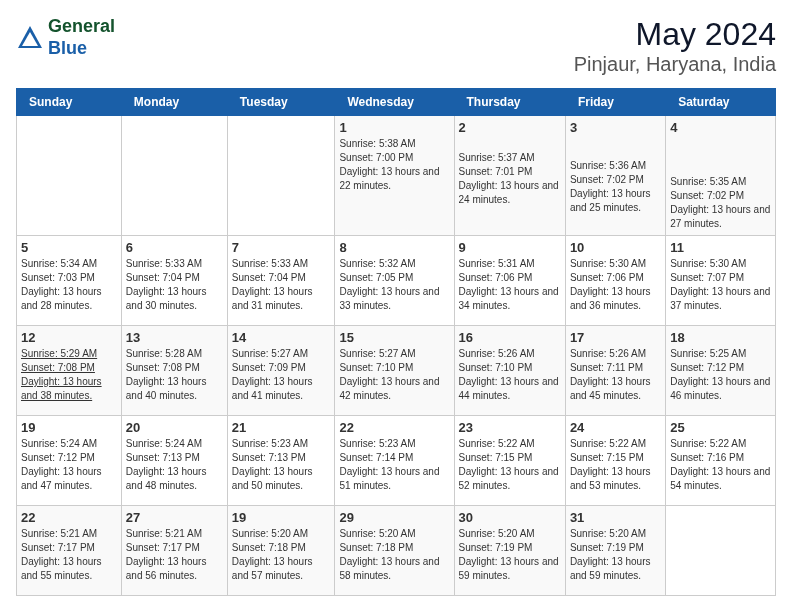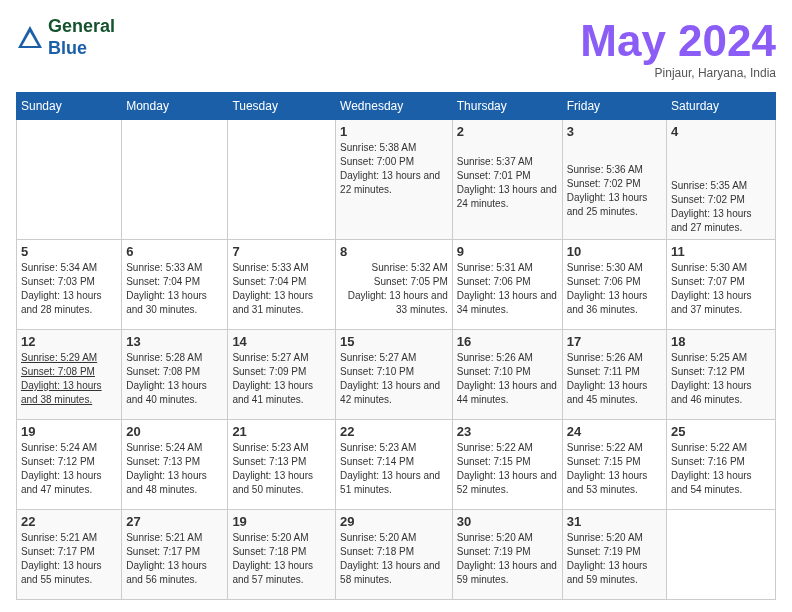--- a/index.html
+++ b/index.html
@@ -27,41 +27,41 @@
     }
     .logo-general { color: #14532d; }
     .logo-blue { color: #1a5fa8; }
     .logo-icon {
       width: 28px;
       height: 28px;
       margin-right: 4px;
     }
     .title-block { text-align: right; }
     .main-title {
-      font-size: 44px;
-      font-weight: bold;
-      color: #8b5cf6;
+      font-size: 32px;
+      font-weight: normal;
+      color: #0f172a;
     }
     .subtitle {
-      font-size: 12px;
+      font-size: 20px;
       color: #555;
     }
     table {
       width: 100%;
       border-collapse: collapse;
       font-size: 11px;
     }
     thead tr {
       background-color: #1a5fa8;
       color: #fff;
     }
     thead th {
-      padding: 6px 4px;
+      padding: 6px 12px;
       text-align: left;
-      font-weight: normal;
+      font-weight: bold;
       font-size: 12px;
       border: 1px solid #1a5fa8;
     }
     tbody tr {
       vertical-align: top;
     }
     tbody td {
       border: 1px solid #ccc;
       padding: 4px;
       min-height: 80px;
@@ -163,21 +163,21 @@
 Daylight: 13 hours and 30 minutes.</div>
         </td>
         <td>
           <div class="day-num">7</div>
           <div class="day-info" style="white-space: pre-line;">Sunrise: 5:33 AM
 Sunset: 7:04 PM
 Daylight: 13 hours and 31 minutes.</div>
         </td>
         <td>
           <div class="day-num">8</div>
-          <div class="day-info" style="white-space: pre-line; text-align: right;">Sunrise: 5:32 AM
+          <div class="day-info" style="white-space: pre-line;">Sunrise: 5:32 AM
 Sunset: 7:05 PM
 Daylight: 13 hours and 33 minutes.</div>
         </td>
         <td>
           <div class="day-num">9</div>
           <div class="day-info" style="white-space: pre-line;">Sunrise: 5:31 AM
 Sunset: 7:06 PM
 Daylight: 13 hours and 34 minutes.</div>
         </td>
         <td>

